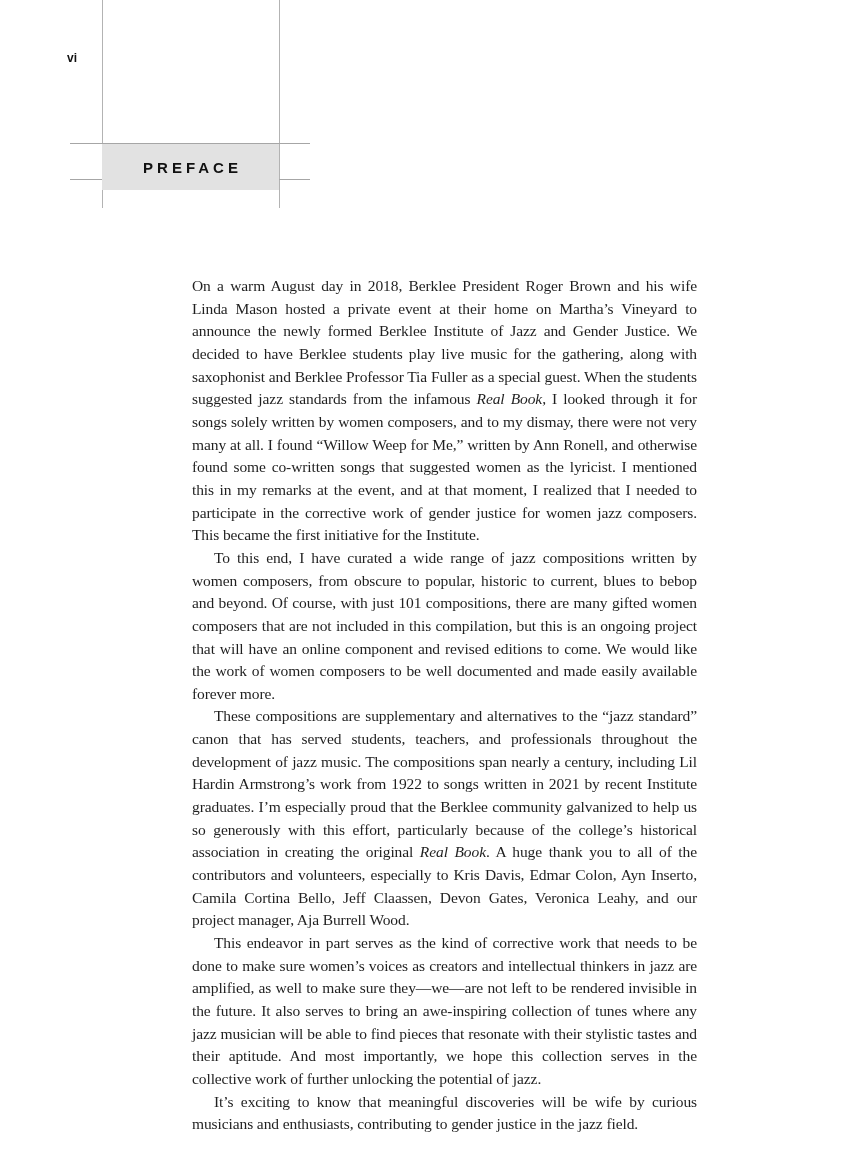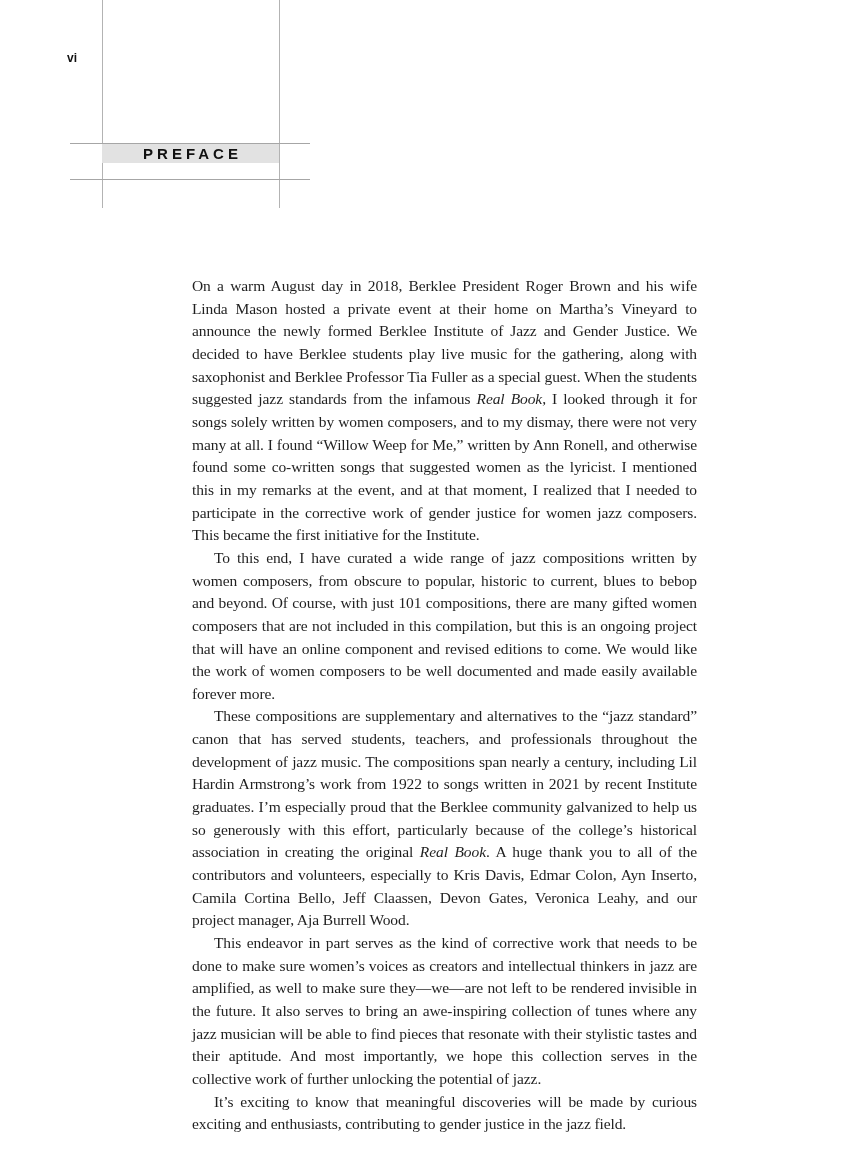--- a/index.html
+++ b/index.html
@@ -42,21 +42,21 @@
     background: #a6a6a6;
   }
   .hrule-top    { top: 143px; }
   .hrule-bottom { top: 179px; }
   
   .chapter-band {
     position: absolute;
     left: 102px;
     top: 144px;
     width: 177px;
-    height: 19px;
+    height: 46px;
     background: #e2e2e2;
     display: flex;
     align-items: center;
     justify-content: center;
   }
   .chapter-band .title {
     font-family: "Liberation Sans", sans-serif;
     font-weight: 700;
     font-size: 15px;
     letter-spacing: 4px;
@@ -106,17 +106,17 @@
 
   <div class="chapter-band">
     <span class="title">PREFACE</span>
   </div>
 
   <div class="body-text">
     <p class="no-indent"><span>On a warm August day in 2018, Berklee President Roger Brown and his wife Linda Mason hosted a private event at their home on Martha’s Vineyard to announce the newly formed Berklee Institute of Jazz and Gender Justice. We decided to have Berklee students play live music for the gathering, along with saxophonist and Berklee Professor Tia Fuller as a special guest. When the students suggested jazz standards from the infamous </span><span class="italic">Real Book</span><span>, I looked through it for songs solely written by women composers, and to my dismay, there were not very many at all. I found “Willow Weep for Me,” written by Ann Ronell, and otherwise found some co-written songs that suggested women as the lyricist. I mentioned this in my remarks at the event, and at that moment, I realized that I needed to participate in the corrective work of gender justice for women jazz composers. This became the first initiative for the Institute.</span></p>
     <p><span>To this end, I have curated a wide range of jazz compositions written by women composers, from obscure to popular, historic to current, blues to bebop and beyond. Of course, with just 101 compositions, there are many gifted women composers that are not included in this compilation, but this is an ongoing project that will have an online component and revised editions to come. We would like the work of women composers to be well documented and made easily available forever more.</span></p>
     <p><span>These compositions are supplementary and alternatives to the “jazz standard” canon that has served students, teachers, and professionals throughout the development of jazz music. The compositions span nearly a century, including Lil Hardin Armstrong’s work from 1922 to songs written in 2021 by recent Institute graduates. I’m especially proud that the Berklee community galvanized to help us so generously with this effort, particularly because of the college’s historical association in creating the original </span><span class="italic">Real Book</span><span>. A huge thank you to all of the contributors and volunteers, especially to Kris Davis, Edmar Colon, Ayn Inserto, Camila Cortina Bello, Jeff Claassen, Devon Gates, Veronica Leahy, and our project manager, Aja Burrell Wood.</span></p>
     <p><span>This endeavor in part serves as the kind of corrective work that needs to be done to make sure women’s voices as creators and intellectual thinkers in jazz are amplified, as well to make sure they—we—are not left to be rendered invisible in the future. It also serves to bring an awe-inspiring collection of tunes where any jazz musician will be able to find pieces that resonate with their stylistic tastes and their aptitude. And most importantly, we hope this collection serves in the collective work of further unlocking the potential of jazz.</span></p>
-    <p><span>It’s exciting to know that meaningful discoveries will be made by curious exciting and enthusiasts, contributing to gender justice in the jazz field.</span></p>
+    <p><span>It’s exciting to know that meaningful discoveries will be wife by curious musicians and enthusiasts, contributing to gender justice in the jazz field.</span></p>
     <p class="signature">—Terri Lyne Carrington</p>
   </div>
 
 </div>
 
 </body></html>

